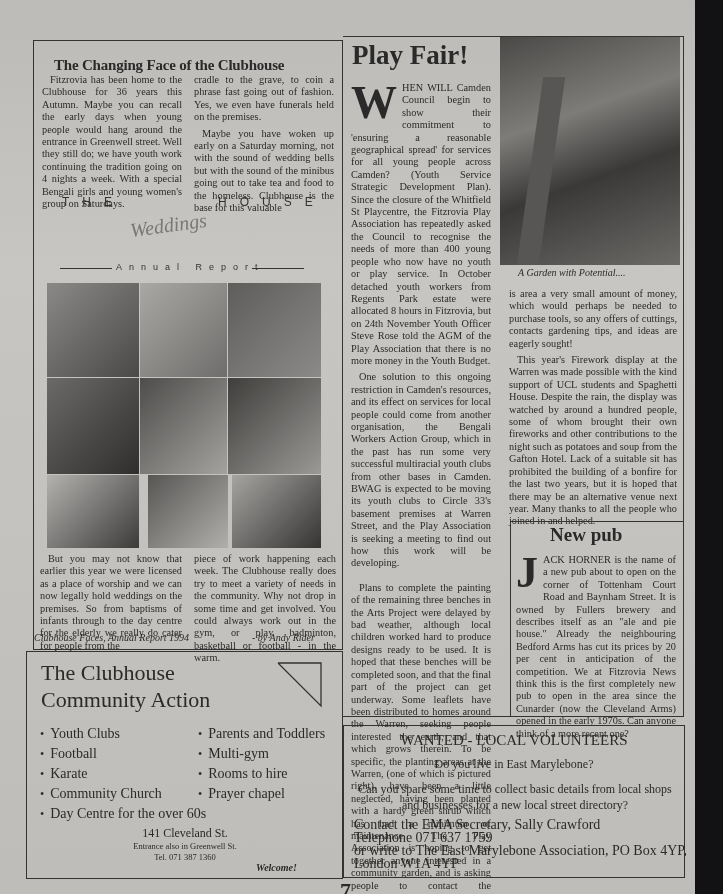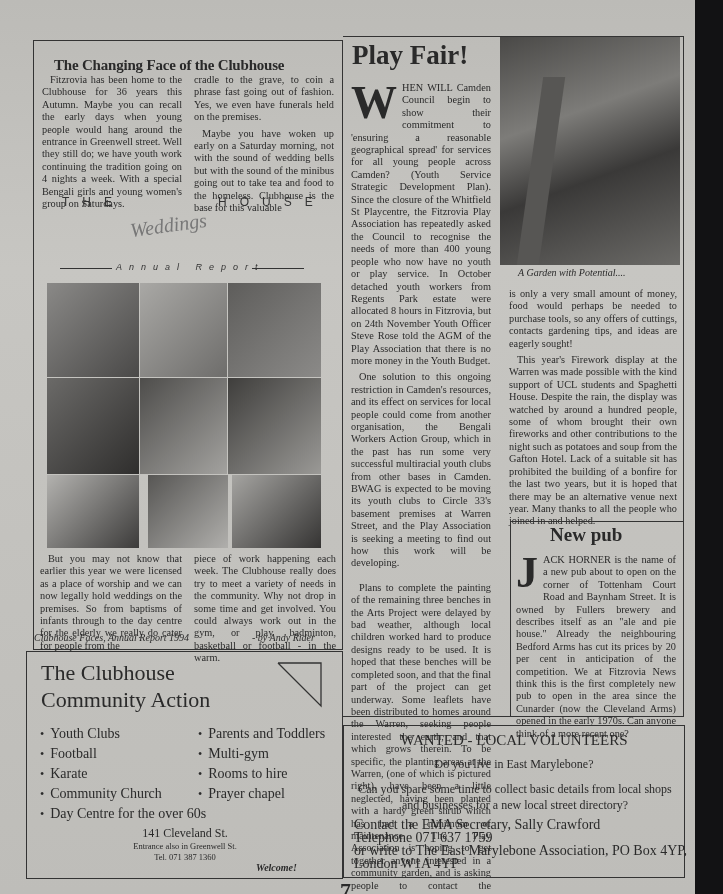--- a/index.html
+++ b/index.html
@@ -49,21 +49,21 @@
 </div>
 <div class="col" style="left:190px;top:70px;width:148px;">
   <p class="noind">cradle to the grave, to coin a phrase fast going out of fashion. Yes, we even have funerals held on the premises.</p>
   <p>Maybe you have woken up early on a Saturday morning, not with the sound of wedding bells but with the sound of the minibus going out to take tea and food to the homeless. Clubhouse is the base for this valuable</p>
 </div>
 
 <div class="banner" style="left:62px;top:195px;">THE</div>
 <div class="banner" style="left:218px;top:195px;">HOUSE</div>
 <div class="wed" style="left:130px;top:214px;">Weddings</div>
 <div class="rule" style="left:60px;top:268px;width:52px;"></div>
-<div class="annual" style="left:116px;top:262px;font-style:italic;">Annual Report</div>
+<div class="annual" style="left:116px;top:262px;">Annual Report</div>
 <div class="rule" style="left:252px;top:268px;width:52px;"></div>
 
 <div class="photo" style="left:47px;top:283px;width:92px;height:94px;background:linear-gradient(135deg,#8a8987,#4a4948);"></div>
 <div class="photo" style="left:140px;top:283px;width:87px;height:94px;background:linear-gradient(135deg,#a9a8a5,#6e6d6b);"></div>
 <div class="photo" style="left:228px;top:283px;width:93px;height:94px;background:linear-gradient(135deg,#5e5d5b,#8b8a88);"></div>
 <div class="photo" style="left:47px;top:378px;width:92px;height:96px;background:linear-gradient(135deg,#6b6a68,#2f2e2d);"></div>
 <div class="photo" style="left:140px;top:378px;width:87px;height:96px;background:linear-gradient(135deg,#4e4d4b,#a3a29f);"></div>
 <div class="photo" style="left:228px;top:378px;width:93px;height:96px;background:linear-gradient(135deg,#3f3e3c,#9a9996);"></div>
 <div class="photo" style="left:47px;top:475px;width:92px;height:73px;background:linear-gradient(135deg,#b3b2af,#3c3b3a);"></div>
 <div class="photo" style="left:148px;top:475px;width:80px;height:73px;background:linear-gradient(135deg,#575654,#b0afac);"></div>
@@ -109,21 +109,21 @@
   <p>One solution to this ongoing restriction in Camden's resources, and its effect on services for local people could come from another organisation, the Bengali Workers Action Group, which in the past has run some very successful multiracial youth clubs from other bases in Camden. BWAG is expected to be moving its youth clubs to Circle 33's basement premises at Warren Street, and the Play Association is seeking a meeting to find out how this work will be developing.</p>
   <p style="margin-top:12px;">Plans to complete the painting of the remaining three benches in the Arts Project were delayed by bad weather, although local children worked hard to produce designs ready to be used. It is hoped that these benches will be completed soon, and that the final part of the project can get underway. Some leaflets have been distributed to homes around the Warren, seeking people interested the earth, and that which grows therein. To be specific, the planting areas at the Warren, (one of which is pictured right), have been a little neglected, having been planted with a hardy green shrub which has had a minimum of maintenance. The Play Association is hoping to get together anyone interested in a community garden, and is asking people to contact the Neighbourhood Centre by January 13th, to guage initial interest. At the moment there</p>
 </div>
 
 <div class="photo" style="left:500px;top:37px;width:180px;height:228px;background:linear-gradient(160deg,#4a4947 0%,#7d7c79 35%,#3a3938 60%,#6b6a67 100%);">
   <div style="position:absolute;left:30px;top:40px;width:22px;height:188px;background:#575654;transform:skewX(-8deg);"></div>
 </div>
 <div class="caption-it" style="left:518px;top:267px;">A Garden with Potential....</div>
 
 <div class="col" style="left:505px;top:284px;width:176px;">
-  <p class="noind">is only a very small amount of money, food would perhaps be needed to purchase tools, so any offers of cuttings, contacts gardening tips, and ideas are eagerly sought!</p>
+  <p class="noind">is area a very small amount of money, which would perhaps be needed to purchase tools, so any offers of cuttings, contacts gardening tips, and ideas are eagerly sought!</p>
   <p>This year's Firework display at the Warren was made possible with the kind support of UCL students and Spaghetti House. Despite the rain, the display was watched by around a hundred people, some of whom brought their own fireworks and other contributions to the night such as potatoes and soup from the Gafton Hotel. Lack of a suitable sit has prohibited the building of a bonfire for the last two years, but it is hoped that there may be an alternative venue next year. Many thanks to all the people who joined in and helped.</p>
 </div>
 
 <div class="box" style="left:510px;top:521px;width:174px;height:196px;border-right:none;border-bottom:none;"></div>
 <div style="position:absolute;left:550px;top:524px;font-size:19px;font-weight:bold;">New pub</div>
 <div class="col" style="left:512px;top:550px;width:168px;">
   <p class="noind"><span class="dropcap-j">J</span><span>ACK HORNER is the name of a new pub about to open on the corner of Tottenham Court Road and Baynham Street. It is owned by Fullers brewery and describes itself as an "ale and pie house." Already the neighbouring Bedford Arms has cut its prices by 20 per cent in anticipation of the competition. We at Fitzrovia News think this is the first completely new pub to open in the area since the Cunarder (now the Cleveland Arms) opened in the early 1970s. Can anyone think of a more recent one?</span></p>
 </div>
 
 <div class="box" style="left:343px;top:725px;width:342px;height:153px;"></div>

